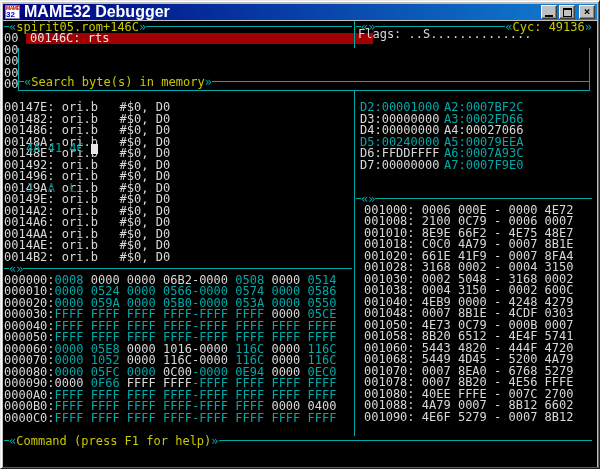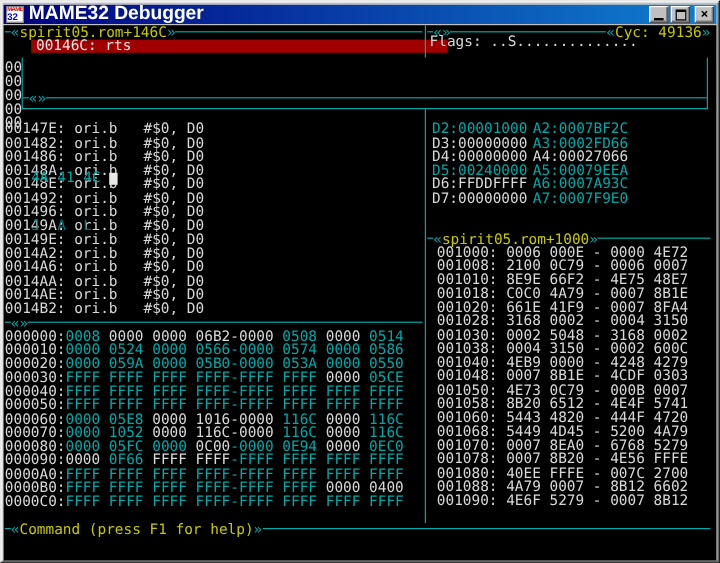--- a/index.html
+++ b/index.html
@@ -101,38 +101,38 @@
     <div class="hdr" style="left:353px;top:0;width:236px;">
       <span class="ln pre"></span><span class="chv">«</span><span class="chv">»</span><span class="ln fill"></span><span class="chv">«</span><span class="ttl">Cyc: 49136</span><span class="chv">»</span>
     </div>
 
     <div class="abs current-line" style="left:1px;top:12px;width:347px;">00146C: rts</div>
 
     <div class="abs white" style="left:355px;top:8px;height:11px;line-height:11px;">Flags: ..S..............</div>
 
     <div class="abs divider" style="left:351px;top:0;height:415px;"></div>
 
-    <div class="abs" style="left:1px;top:30px;" id="fragments"><div class="row white">00</div><div class="row white">00</div><div class="row white">00</div><div class="row white">00</div><div class="row white">00</div></div>
+    <div class="abs" style="left:1px;top:12px;" id="fragments"><div class="row white">00</div><div class="row white">00</div><div class="row white">00</div><div class="row white">00</div><div class="row white">00</div></div>
 
     <div class="abs dialog" style="left:15px;top:27px;width:572px;height:43px;">
       <div class="hdr">
-        <span class="ln pre"></span><span class="chv">«</span><span class="chv">»</span><span class="ln fill"></span>
+        <span class="ln pre"></span><span class="chv">«</span><span class="ttl">Search byte(s) in memory</span><span class="chv">»</span><span class="ln fill"></span>
       </div>
       <div class="dialog-body">
         <div class="row"><span class="cyan">4A 41 4C</span><span class="cursor"></span></div>
         <div class="row"><span class="dim">J  A  L</span></div>
       </div>
     </div>
 
     <div class="abs" style="left:1px;top:81px;" id="disasm-lines"><div class="row white">00147E: ori.b   #$0, D0</div><div class="row white">001482: ori.b   #$0, D0</div><div class="row white">001486: ori.b   #$0, D0</div><div class="row white">00148A: ori.b   #$0, D0</div><div class="row white">00148E: ori.b   #$0, D0</div><div class="row white">001492: ori.b   #$0, D0</div><div class="row white">001496: ori.b   #$0, D0</div><div class="row white">00149A: ori.b   #$0, D0</div><div class="row white">00149E: ori.b   #$0, D0</div><div class="row white">0014A2: ori.b   #$0, D0</div><div class="row white">0014A6: ori.b   #$0, D0</div><div class="row white">0014AA: ori.b   #$0, D0</div><div class="row white">0014AE: ori.b   #$0, D0</div><div class="row white">0014B2: ori.b   #$0, D0</div></div>
 
     <div class="abs" style="left:357px;top:81px;" id="registers"><div class="row"><span class="cyan">D2:00001000</span><span class="cyan acol">A2:0007BF2C</span></div><div class="row"><span class="white">D3:00000000</span><span class="cyan acol">A3:0002FD66</span></div><div class="row"><span class="white">D4:00000000</span><span class="white acol">A4:00027066</span></div><div class="row"><span class="cyan">D5:00240000</span><span class="cyan acol">A5:00079EEA</span></div><div class="row"><span class="white">D6:FFDDFFFF</span><span class="cyan acol">A6:0007A93C</span></div><div class="row"><span class="white">D7:00000000</span><span class="cyan acol">A7:0007F9E0</span></div></div>
 
     <div class="hdr" style="left:353px;top:172px;width:236px;">
-      <span class="ln pre"></span><span class="chv">«</span><span class="ttl">spirit05.rom+1000</span><span class="chv">»</span><span class="ln fill"></span>
+      <span class="ln pre"></span><span class="chv">«</span><span class="chv">»</span><span class="ln fill"></span>
     </div>
     <div class="abs" style="left:361px;top:183.5px;" id="mem-right-rows"><div class="row white">001000: 0006 000E - 0000 4E72</div><div class="row white">001008: 2100 0C79 - 0006 0007</div><div class="row white">001010: 8E9E 66F2 - 4E75 48E7</div><div class="row white">001018: C0C0 4A79 - 0007 8B1E</div><div class="row white">001020: 661E 41F9 - 0007 8FA4</div><div class="row white">001028: 3168 0002 - 0004 3150</div><div class="row white">001030: 0002 5048 - 3168 0002</div><div class="row white">001038: 0004 3150 - 0002 600C</div><div class="row white">001040: 4EB9 0000 - 4248 4279</div><div class="row white">001048: 0007 8B1E - 4CDF 0303</div><div class="row white">001050: 4E73 0C79 - 000B 0007</div><div class="row white">001058: 8B20 6512 - 4E4F 5741</div><div class="row white">001060: 5443 4820 - 444F 4720</div><div class="row white">001068: 5449 4D45 - 5200 4A79</div><div class="row white">001070: 0007 8EA0 - 6768 5279</div><div class="row white">001078: 0007 8B20 - 4E56 FFFE</div><div class="row white">001080: 40EE FFFE - 007C 2700</div><div class="row white">001088: 4A79 0007 - 8B12 6602</div><div class="row white">001090: 4E6F 5279 - 0007 8B12</div></div>
 
     <div class="hdr" style="left:1px;top:242px;width:348px;">
       <span class="ln pre"></span><span class="chv">«</span><span class="chv">»</span><span class="ln fill"></span>
     </div>
     <div class="abs" style="left:1px;top:253.5px;" id="mem-left-rows"><div class="row"><span class="white">000000:</span><span class="cyan">0008</span><span class="white"> </span><span class="white">0000</span><span class="white"> </span><span class="white">0000</span><span class="white"> </span><span class="white">06B2</span><span class="white">-</span><span class="white">0000</span><span class="cyan"> </span><span class="cyan">0508</span><span class="white"> </span><span class="white">0000</span><span class="cyan"> </span><span class="cyan">0514</span></div><div class="row"><span class="white">000010:</span><span class="cyan">0000</span><span class="cyan"> </span><span class="cyan">0524</span><span class="cyan"> </span><span class="cyan">0000</span><span class="cyan"> </span><span class="cyan">0566</span><span class="cyan">-</span><span class="cyan">0000</span><span class="cyan"> </span><span class="cyan">0574</span><span class="cyan"> </span><span class="cyan">0000</span><span class="cyan"> </span><span class="cyan">0586</span></div><div class="row"><span class="white">000020:</span><span class="cyan">0000</span><span class="cyan"> </span><span class="cyan">059A</span><span class="cyan"> </span><span class="cyan">0000</span><span class="cyan"> </span><span class="cyan">05B0</span><span class="cyan">-</span><span class="cyan">0000</span><span class="cyan"> </span><span class="cyan">053A</span><span class="cyan"> </span><span class="cyan">0000</span><span class="cyan"> </span><span class="cyan">0550</span></div><div class="row"><span class="white">000030:</span><span class="cyan">FFFF</span><span class="cyan"> </span><span class="cyan">FFFF</span><span class="cyan"> </span><span class="cyan">FFFF</span><span class="cyan"> </span><span class="cyan">FFFF</span><span class="cyan">-</span><span class="cyan">FFFF</span><span class="cyan"> </span><span class="cyan">FFFF</span><span class="white"> </span><span class="white">0000</span><span class="cyan"> </span><span class="cyan">05CE</span></div><div class="row"><span class="white">000040:</span><span class="cyan">FFFF</span><span class="cyan"> </span><span class="cyan">FFFF</span><span class="cyan"> </span><span class="cyan">FFFF</span><span class="cyan"> </span><span class="cyan">FFFF</span><span class="cyan">-</span><span class="cyan">FFFF</span><span class="cyan"> </span><span class="cyan">FFFF</span><span class="cyan"> </span><span class="cyan">FFFF</span><span class="cyan"> </span><span class="cyan">FFFF</span></div><div class="row"><span class="white">000050:</span><span class="cyan">FFFF</span><span class="cyan"> </span><span class="cyan">FFFF</span><span class="cyan"> </span><span class="cyan">FFFF</span><span class="cyan"> </span><span class="cyan">FFFF</span><span class="cyan">-</span><span class="cyan">FFFF</span><span class="cyan"> </span><span class="cyan">FFFF</span><span class="cyan"> </span><span class="cyan">FFFF</span><span class="cyan"> </span><span class="cyan">FFFF</span></div><div class="row"><span class="white">000060:</span><span class="cyan">0000</span><span class="cyan"> </span><span class="cyan">05E8</span><span class="white"> </span><span class="white">0000</span><span class="white"> </span><span class="white">1016</span><span class="white">-</span><span class="white">0000</span><span class="cyan"> </span><span class="cyan">116C</span><span class="white"> </span><span class="white">0000</span><span class="cyan"> </span><span class="cyan">116C</span></div><div class="row"><span class="white">000070:</span><span class="cyan">0000</span><span class="cyan"> </span><span class="cyan">1052</span><span class="white"> </span><span class="white">0000</span><span class="white"> </span><span class="white">116C</span><span class="white">-</span><span class="white">0000</span><span class="cyan"> </span><span class="cyan">116C</span><span class="white"> </span><span class="white">0000</span><span class="cyan"> </span><span class="cyan">116C</span></div><div class="row"><span class="white">000080:</span><span class="cyan">0000</span><span class="cyan"> </span><span class="cyan">05FC</span><span class="cyan"> </span><span class="cyan">0000</span><span class="white"> </span><span class="white">0C00</span><span class="cyan">-</span><span class="cyan">0000</span><span class="cyan"> </span><span class="cyan">0E94</span><span class="white"> </span><span class="white">0000</span><span class="cyan"> </span><span class="cyan">0EC0</span></div><div class="row"><span class="white">000090:</span><span class="white">0000</span><span class="cyan"> </span><span class="cyan">0F66</span><span class="white"> </span><span class="white">FFFF</span><span class="white"> </span><span class="white">FFFF</span><span class="cyan">-</span><span class="cyan">FFFF</span><span class="cyan"> </span><span class="cyan">FFFF</span><span class="cyan"> </span><span class="cyan">FFFF</span><span class="cyan"> </span><span class="cyan">FFFF</span></div><div class="row"><span class="white">0000A0:</span><span class="cyan">FFFF</span><span class="cyan"> </span><span class="cyan">FFFF</span><span class="cyan"> </span><span class="cyan">FFFF</span><span class="cyan"> </span><span class="cyan">FFFF</span><span class="cyan">-</span><span class="cyan">FFFF</span><span class="cyan"> </span><span class="cyan">FFFF</span><span class="cyan"> </span><span class="cyan">FFFF</span><span class="cyan"> </span><span class="cyan">FFFF</span></div><div class="row"><span class="white">0000B0:</span><span class="cyan">FFFF</span><span class="cyan"> </span><span class="cyan">FFFF</span><span class="cyan"> </span><span class="cyan">FFFF</span><span class="cyan"> </span><span class="cyan">FFFF</span><span class="cyan">-</span><span class="cyan">FFFF</span><span class="cyan"> </span><span class="cyan">FFFF</span><span class="white"> </span><span class="white">0000</span><span class="white"> </span><span class="white">0400</span></div><div class="row"><span class="white">0000C0:</span><span class="cyan">FFFF</span><span class="cyan"> </span><span class="cyan">FFFF</span><span class="cyan"> </span><span class="cyan">FFFF</span><span class="cyan"> </span><span class="cyan">FFFF</span><span class="cyan">-</span><span class="cyan">FFFF</span><span class="cyan"> </span><span class="cyan">FFFF</span><span class="cyan"> </span><span class="cyan">FFFF</span><span class="cyan"> </span><span class="cyan">FFFF</span></div></div>
 
     <div class="hdr" style="left:1px;top:414px;width:588px;">
       <span class="ln pre"></span><span class="chv">«</span><span class="ttl">Command (press F1 for help)</span><span class="chv">»</span><span class="ln fill"></span>

